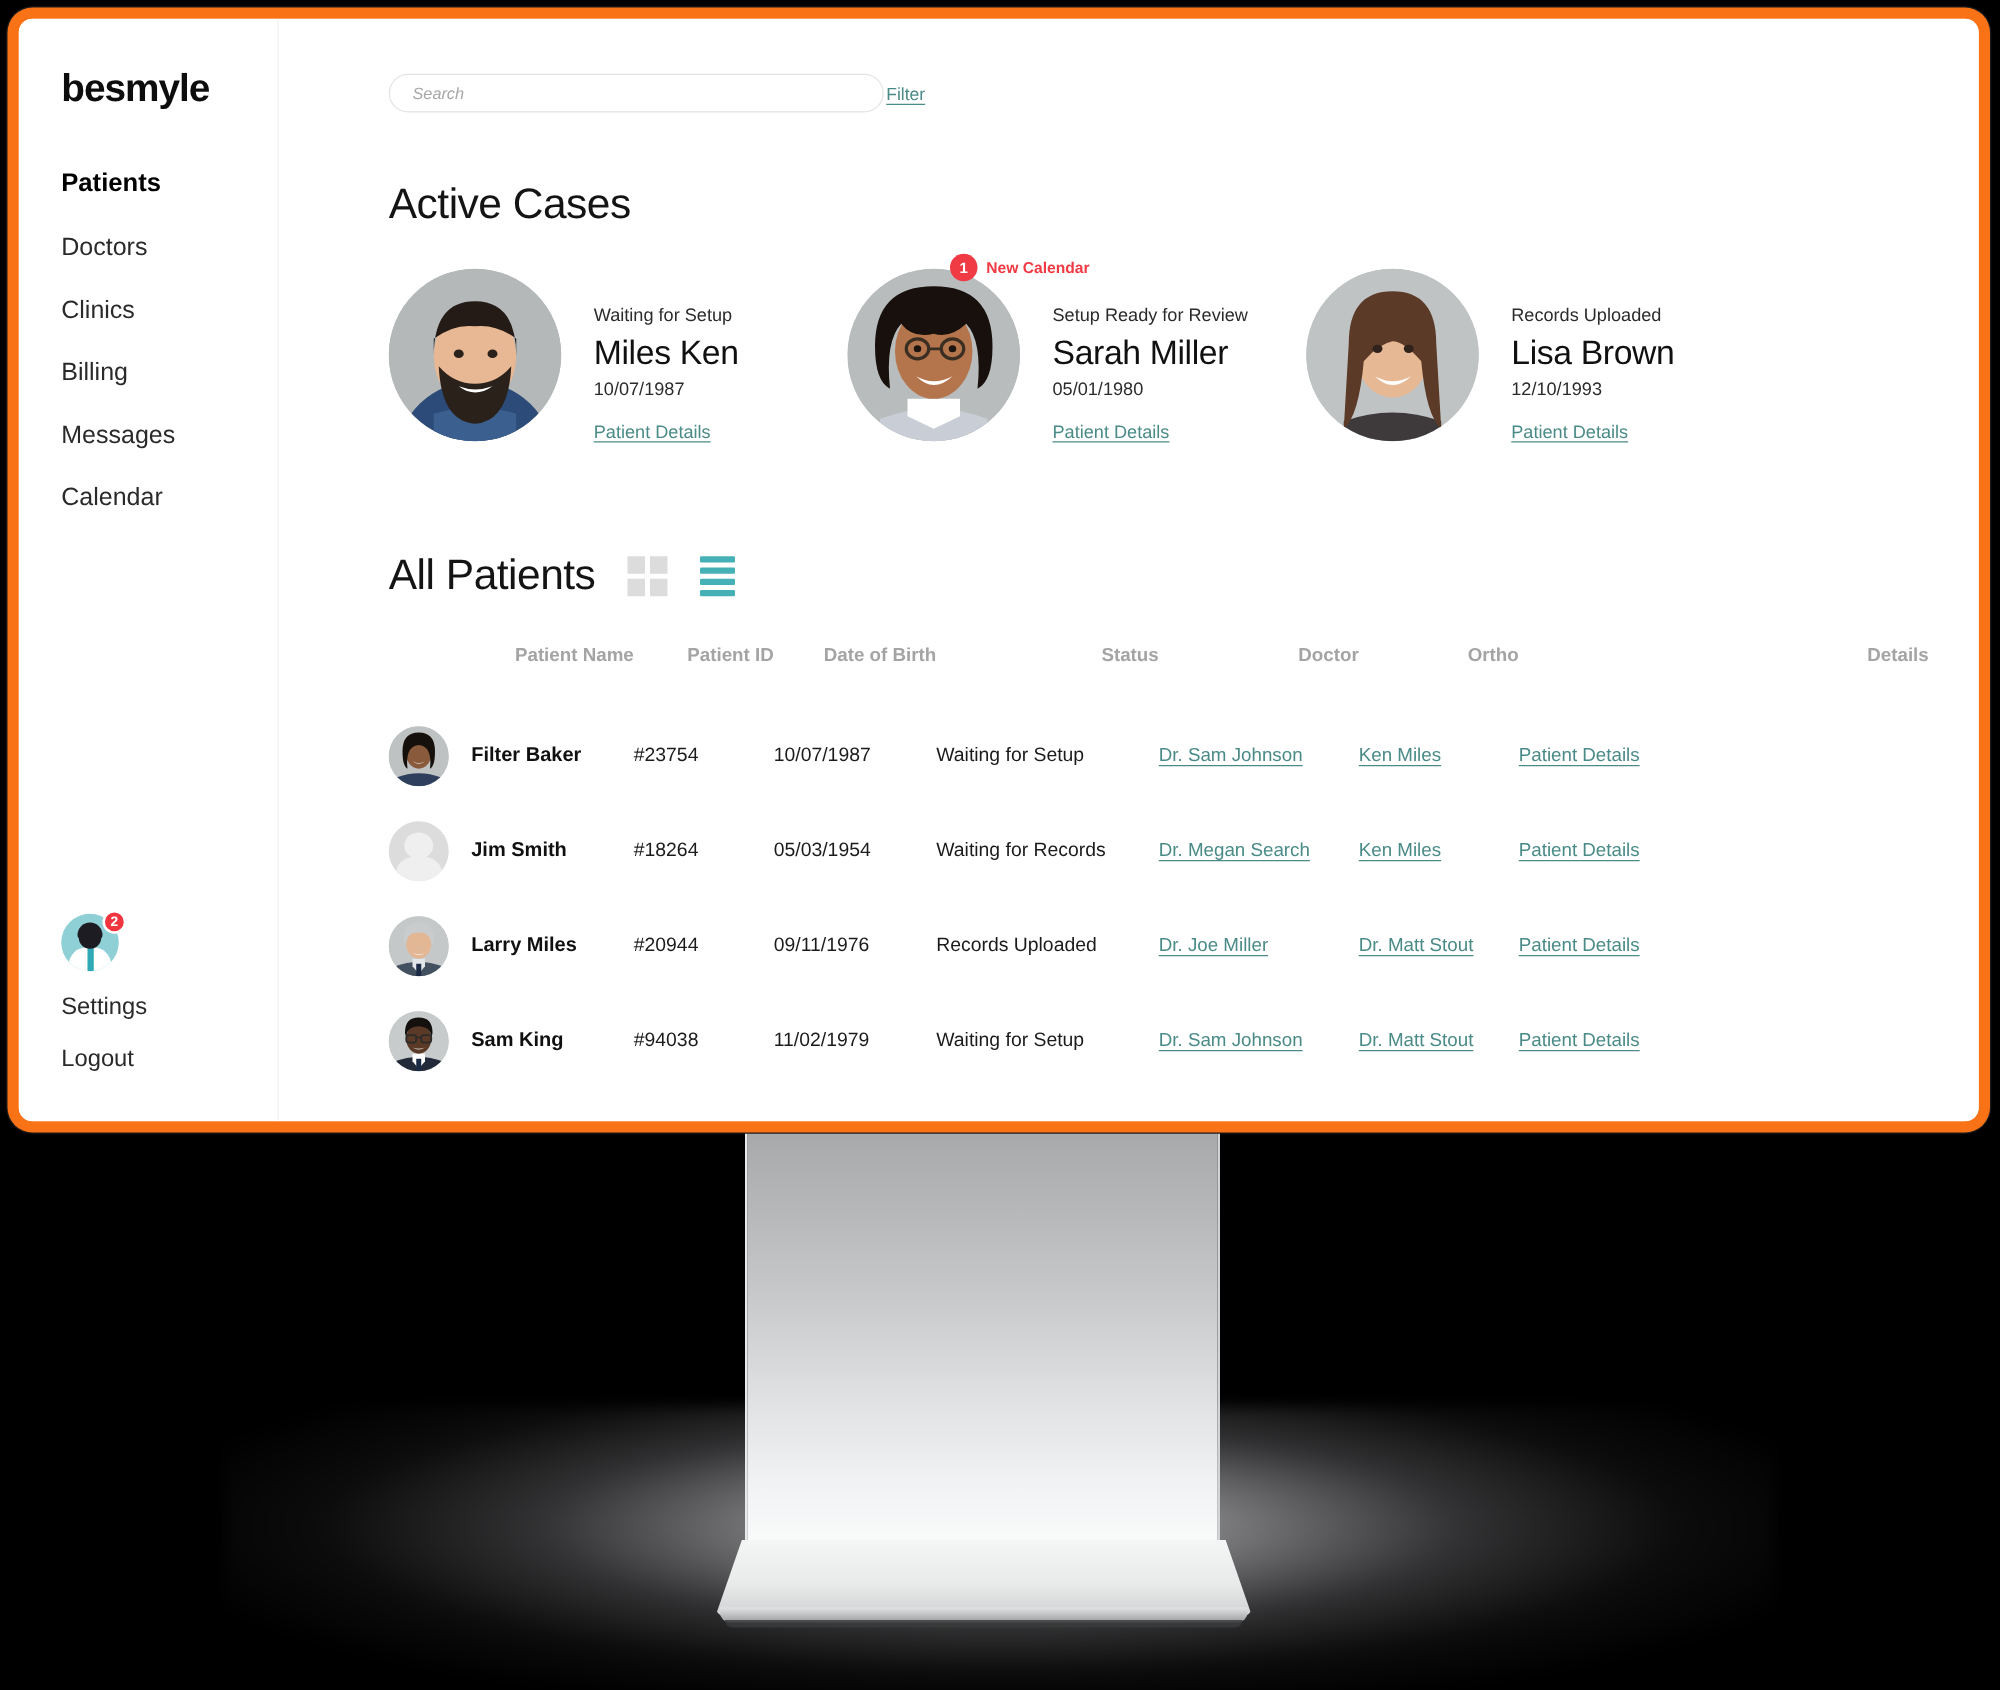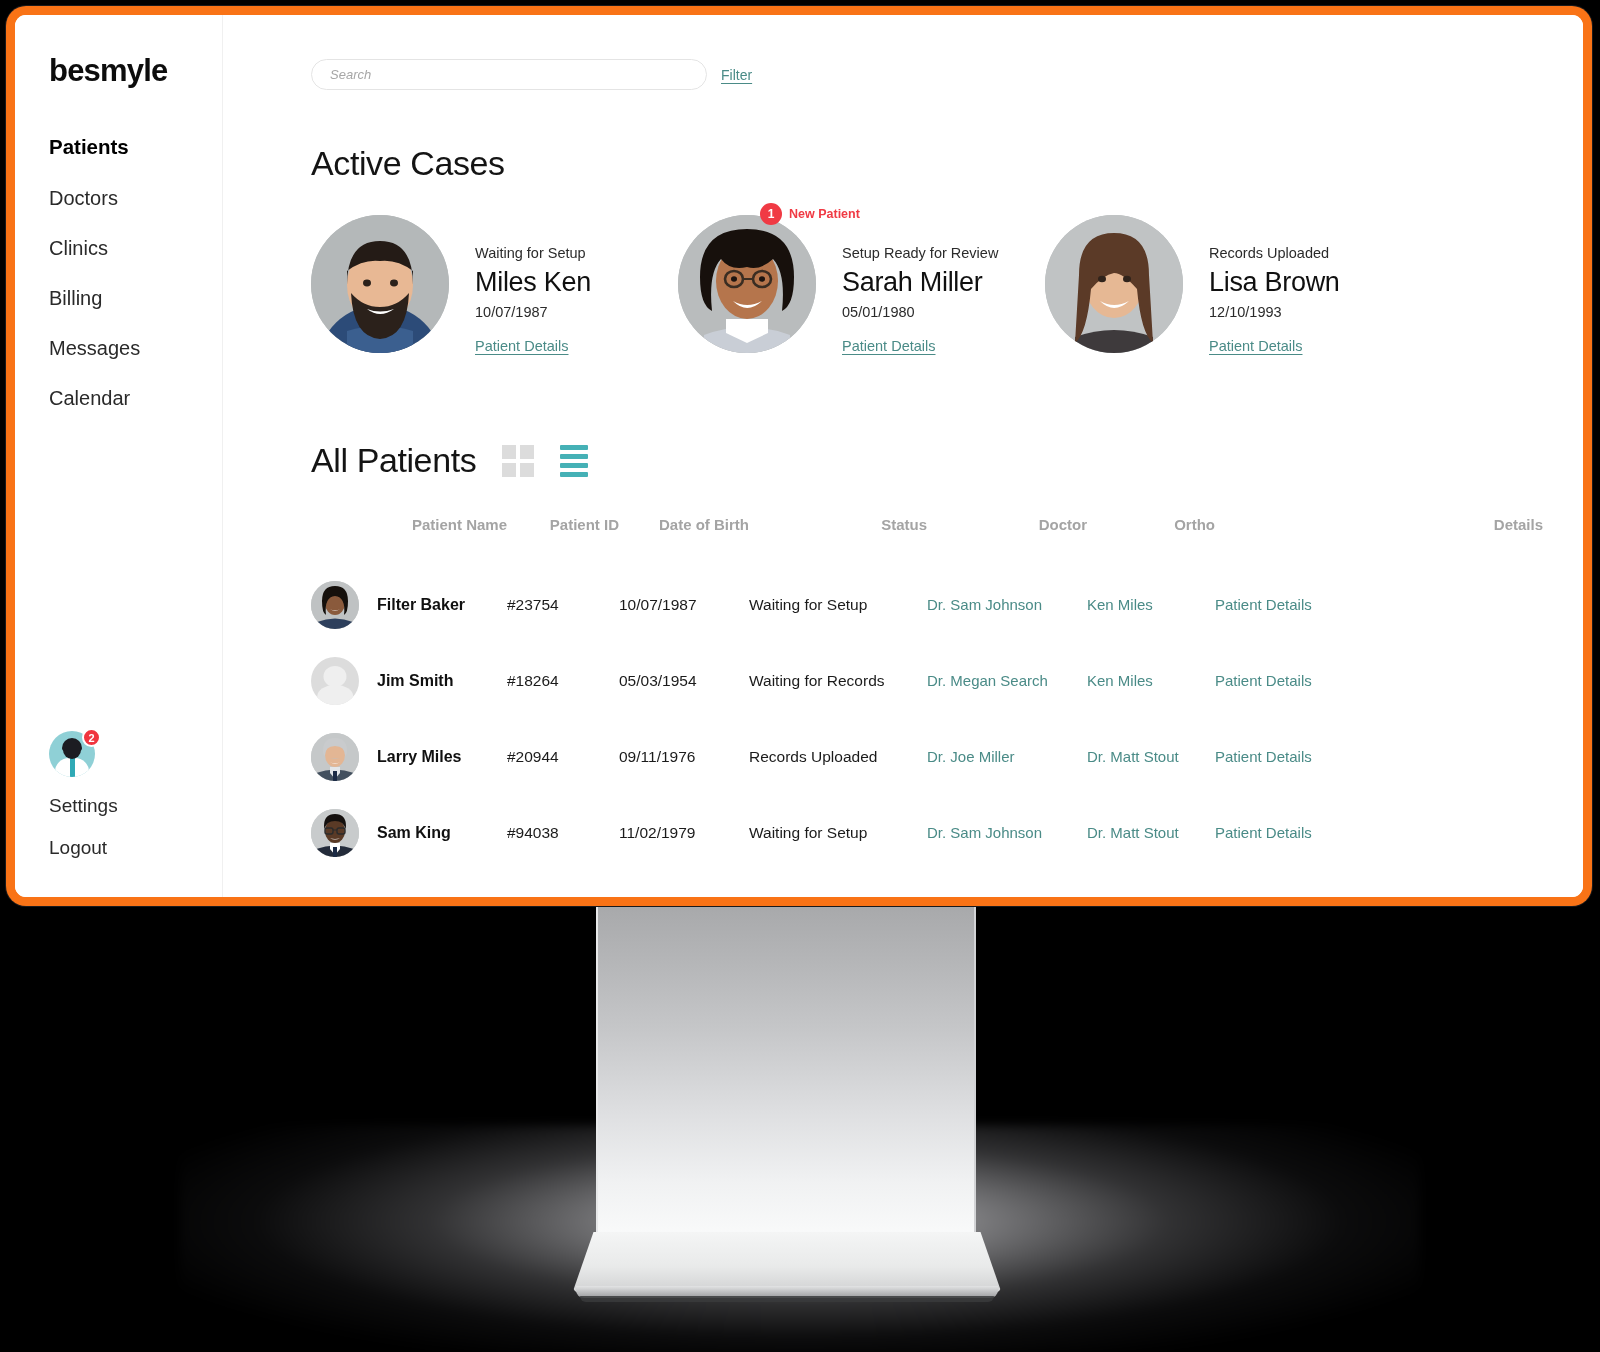--- a/index.html
+++ b/index.html
@@ -165,21 +165,21 @@
 
   
   .main {
     flex: 1;
     background: #ffffff;
     padding: 44px 40px 0 88px;
     overflow: hidden;
     position: relative;
   }
 
-  .topbar { display: flex; align-items: center; gap: 14px; }
+  .topbar { display: flex; align-items: center; gap: 2px; }
 
   .search-box {
     width: 396px; height: 31px;
     border: 1px solid #e4e4e4;
     border-radius: 16px;
     padding: 0 18px;
     font-size: 13px;
     font-style: italic;
     color: #9a9a9a;
     font-family: "Liberation Sans", sans-serif;
@@ -267,21 +267,21 @@
 
   .row-avatar {
     width: 48px; height: 48px; border-radius: 50%;
     background: #c3c6c7; flex: 0 0 48px;
     overflow: hidden; position: relative;
   }
   .row-name { font-weight: 700; font-size: 16px; color: #101010; }
 
   .tlink {
     color: #4a8b87; font-size: 15px;
-    text-underline-offset: 3px;
+    text-decoration: underline; text-underline-offset: 3px;
     cursor: pointer;
     margin-top: 11px;
   }
 
   .silhouette-head {
     position:absolute; left:50%; top:18%; transform:translateX(-50%);
     width:48%; height:44%; background:#efefef; border-radius:50%;
   }
   .silhouette-body {
     position:absolute; left:50%; bottom:-6%; transform:translateX(-50%);
@@ -359,21 +359,21 @@
               <div class="case-status">Waiting for Setup</div>
               <div class="case-name">Miles Ken</div>
               <div class="case-dob">10/07/1987</div>
               <span class="case-link">Patient Details</span>
             </div>
           </div>
 
           <div class="case-card">
             <div class="msg-flag">
               <span class="msg-dot">1</span>
-              <span class="msg-text">New Patient</span>
+              <span class="msg-text">New Calendar</span>
             </div>
             <div class="case-photo">
               <svg viewBox="0 0 138 138" width="138" height="138" aria-hidden="true">
                 <rect width="138" height="138" fill="#b9bcbd"></rect>
                 <path d="M26 150 L26 120 Q69 104 112 120 L112 150 Z" fill="#c9ced6"></path>
                 <path d="M48 118 L69 128 L90 118 L90 104 L48 104 Z" fill="#ffffff"></path>
                 <ellipse cx="69" cy="66" rx="31" ry="38" fill="#b5754c"></ellipse>
                 <path d="M22 62 Q22 14 69 14 Q116 14 116 62 Q116 90 104 96 Q108 58 95 44 Q82 56 69 52 Q52 56 43 44 Q30 58 34 96 Q22 90 22 62 Z" fill="#17100c"></path>
                 <ellipse cx="56" cy="64" rx="9" ry="8" fill="none" stroke="#3a2d22" stroke-width="2.6"></ellipse>
                 <ellipse cx="84" cy="64" rx="9" ry="8" fill="none" stroke="#3a2d22" stroke-width="2.6"></ellipse>

